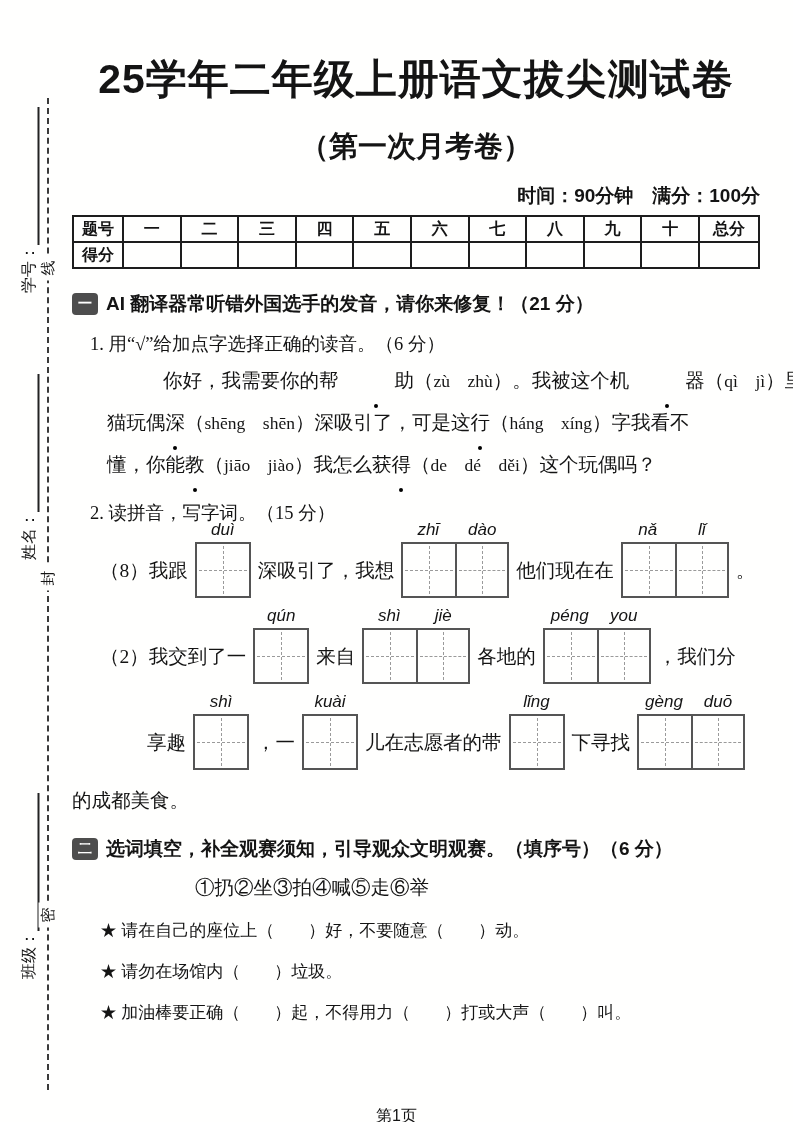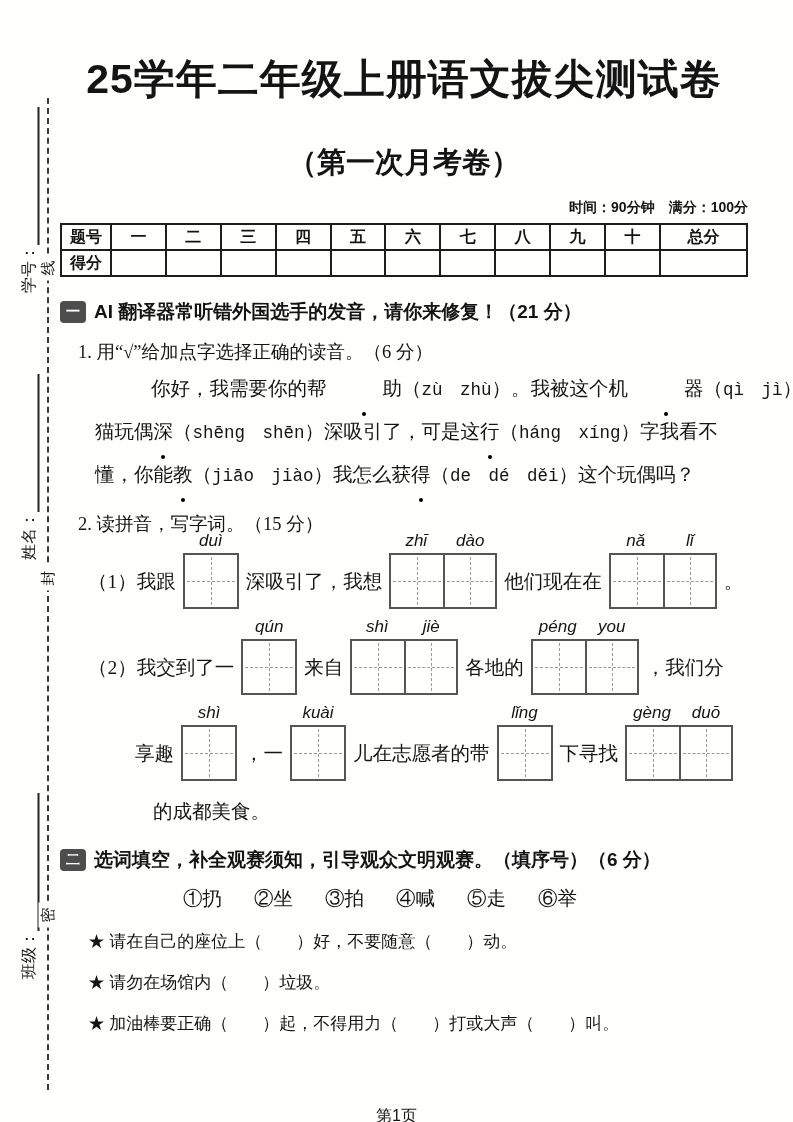--- a/index.html
+++ b/index.html
@@ -19,67 +19,67 @@
     white-space:nowrap; font-size:16px; font-family:"Liberation Sans",sans-serif;
     display:flex; align-items:flex-end;
   }
   .seal-field .blank { display:inline-block; width:138px; border-bottom:2px solid #222; height:1.1em; }
   .seal-char {
     position:absolute; left:48px; transform:translate(-50%,-50%) rotate(-90deg);
     background:#fffffe; font-size:15px; padding:0 5px; z-index:2;
     font-family:"Liberation Sans",sans-serif;
   }
   
-  .main { position:absolute; left:60px; top:0; width:688px; }
+  .main { position:absolute; left:72px; top:0; width:688px; }
   .title { margin-top:56px; font-size:41px; line-height:1.15; font-weight:700;
            text-align:center; letter-spacing:1px; font-family:"Liberation Sans",sans-serif; }
-  .subtitle { margin-top:40px; font-size:29px; font-weight:700; text-align:center;
+  .subtitle { margin-top:24px; font-size:29px; font-weight:700; text-align:center;
               font-family:Liberation Mono, monospace; }
-  .meta { margin-top:16px; text-align:right; font-size:14px; font-weight:700;
+  .meta { margin-top:16px; text-align:right; font-size:19px; font-weight:700;
           font-family:"Liberation Sans",sans-serif; }
   table.score { border-collapse:collapse; width:100%; margin-top:6px;
                 font-family:"Liberation Sans",sans-serif; }
   table.score td { border:2px solid #1d1d1d; height:26px; text-align:center;
                    font-size:16px; font-weight:700; }
   table.score td.first { width:50px; }
-  table.score td.last { width:87px; }
+  table.score td.last { width:60px; }
   .sec-head { margin-top:22px; font-size:19px; font-weight:700;
               font-family:"Liberation Sans",sans-serif; display:flex; align-items:center; }
   .sec-num { display:inline-flex; align-items:center; justify-content:center;
              width:26px; height:22px; background:#4d4d4d; color:#fff; border-radius:4px;
              font-size:14px; margin-right:8px; flex:0 0 auto; }
   .q-label { margin-top:14px; margin-left:18px; font-size:18.5px; }
   .para { margin-left:35px; margin-top:4px; }
   .para .line { font-size:19.5px; line-height:41px; white-space:nowrap; }
   .para .line.indent { text-indent:56px; }
-  .pinyin { font-family:Liberation Mono, monospace; font-size:17.5px; }
+  .pinyin { font-family:Liberation Serif, serif; font-size:17.5px; }
   .dot-char { position:relative; display:inline-block; }
   .dot-char::after { content:""; position:absolute; left:50%; bottom:-7px;
                      width:4px; height:4px; border-radius:50%; background:#000;
                      transform:translateX(-50%); }
   
   .fillrow { display:flex; align-items:center; white-space:nowrap;
              font-size:19.5px; height:86px; }
   .fillrow.r1 { margin-left:28px; margin-top:2px; }
   .fillrow.r2 { margin-left:28px; }
   .fillrow.r3 { margin-left:75px; }
-  .plain-line { margin-left:93px; font-size:19.5px; margin-top:2px; }
+  .plain-line { font-size:19.5px; margin-top:2px; }
   .pybox { display:inline-flex; flex-direction:column; align-items:center;
            margin:0 7px; position:relative; top:-11px;font-style:italic; }
   .py { display:flex; height:22px; font-family:"Liberation Sans",sans-serif;
         font-size:17px; line-height:20px; }
   .py-syl { width:54px; text-align:center; }
   .cells { display:flex; border:2px solid #555; }
   .cell { width:52px; height:52px; position:relative; border-left:2px solid #555; }
   .cell:first-child { border-left:none; }
   .cell::before { content:""; position:absolute; left:50%; top:2px; bottom:2px;
                   border-left:1px dashed #9a9a9a; }
   .cell::after { content:""; position:absolute; top:50%; left:2px; right:2px;
                  border-top:1px dashed #9a9a9a; }
-  .options { margin-left:123px; margin-top:12px; font-size:19.5px; display:flex; gap:32px; }
+  .options { margin-left:123px; margin-top:12px; font-size:19.5px; display:flex; }
   .rule { margin-left:28px; margin-top:18px; font-size:17px; white-space:nowrap; }
   .footer { position:absolute; left:0; width:793px; top:1106px; text-align:center;
             font-size:16px; font-family:"Liberation Sans",sans-serif; }
 </style>
 </head>
 <body>
 
 <div class="page">
 
   <div class="seal-dash"></div>
@@ -146,21 +146,21 @@
 
     <div class="q-label">1. 用“√”给加点字选择正确的读音。（6 分）</div>
     <div class="para">
       <div class="line indent"><span>你好，我需要你的帮</span><span class="dot-char">助</span><span>（</span><span class="pinyin">zù　zhù</span><span>）。我被这个机</span><span class="dot-char">器</span><span>（</span><span class="pinyin">qì　jì</span><span>）里的熊</span></div>
       <div class="line"><span>猫玩偶</span><span class="dot-char">深</span><span>（</span><span class="pinyin">shēng　shēn</span><span>）深吸引了，可是这</span><span class="dot-char">行</span><span>（</span><span class="pinyin">háng　xíng</span><span>）字我看不</span></div>
       <div class="line"><span>懂，你能</span><span class="dot-char">教</span><span>（</span><span class="pinyin">jiāo　jiào</span><span>）我怎么获</span><span class="dot-char">得</span><span>（</span><span class="pinyin">de　dé　děi</span><span>）这个玩偶吗？</span></div>
     </div>
 
     <div class="q-label">2. 读拼音，写字词。（15 分）</div>
     <div class="fillrow r1">
-        <span>（1）我跟</span>
+        <span>（8）我跟</span>
         <span class="pybox">
           <span class="py">
             <span class="py-syl">duì</span>
           </span>
           <span class="cells">
             <span class="cell"></span>
           </span>
         </span>
         <span>深吸引了，我想</span>
         <span class="pybox">

